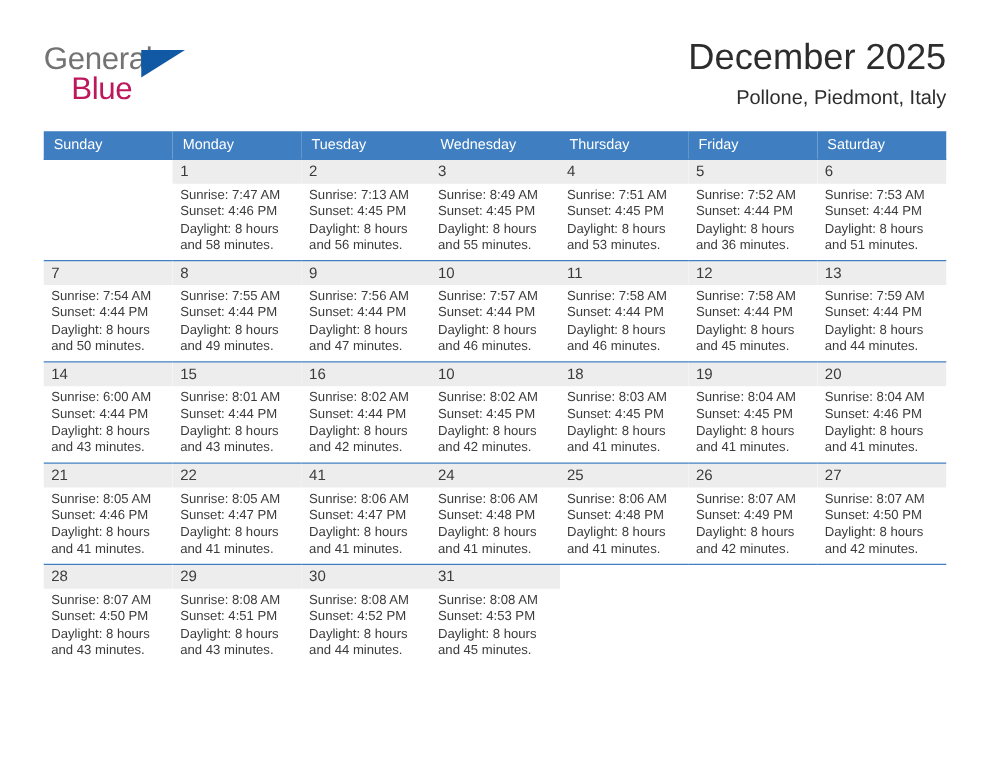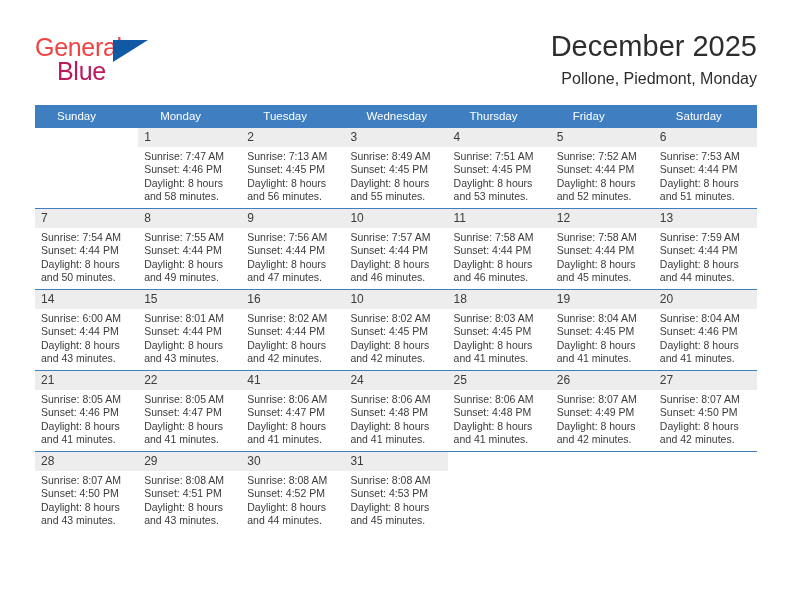--- a/index.html
+++ b/index.html
@@ -35,21 +35,21 @@
     top: 33px;
     width: 220px;
     height: 56px;
   }
   .brand-general {
     position: absolute;
     left: 0;
     top: 0;
     font-size: 25px;
     letter-spacing: -0.3px;
-    color: #ef4444;
+    color: #737373;
     font-family: "Liberation Sans", sans-serif;
   }
   .brand-blue {
     position: absolute;
     left: 22px;
     top: 24px;
     font-size: 25px;
     letter-spacing: -0.3px;
     color: #be185d;
     font-family: "Liberation Sans", sans-serif;
@@ -95,21 +95,21 @@
     width: 722px;
     border-collapse: collapse;
     table-layout: fixed;
   }
   .calendar th {
     background: #3f7fc1;
     color: #ffffff;
     font-size: 11.5px;
     font-weight: normal;
     text-align: left;
-    padding: 5px 0 5px 22px;
+    padding: 5px 0 5px 8px;
     height: 11px;
     border: none;
   }
   .calendar td {
     vertical-align: top;
     padding: 0;
     border-top: 1px solid #3f7fc1;
     border-left: none;
     border-right: none;
     height: 80px;
@@ -145,21 +145,21 @@
   <div class="header">
 
     <div class="brand">
       <span class="brand-general">General</span>
       <span class="brand-tri"></span>
       <span class="brand-blue">Blue</span>
     </div>
 
     <div class="title-block">
       <div class="cal-title">December 2025</div>
-      <div class="cal-subtitle">Pollone, Piedmont, Monday</div>
+      <div class="cal-subtitle">Pollone, Piedmont, Italy</div>
     </div>
 
   </div>
 
   <table class="calendar">
     <thead>
       <tr>
         <th>Sunday</th>
         <th>Monday</th>
         <th>Tuesday</th>
@@ -209,21 +209,21 @@
               <div>Daylight: 8 hours</div>
               <div>and 53 minutes.</div>
             </div>
           </td>
           <td>
             <span class="daynum">5</span>
             <div class="details">
               <div>Sunrise: 7:52 AM</div>
               <div>Sunset: 4:44 PM</div>
               <div>Daylight: 8 hours</div>
-              <div>and 52 minutes.</div>
+              <div>and 36 minutes.</div>
             </div>
           </td>
           <td>
             <span class="daynum">6</span>
             <div class="details">
               <div>Sunrise: 7:53 AM</div>
               <div>Sunset: 4:44 PM</div>
               <div>Daylight: 8 hours</div>
               <div>and 51 minutes.</div>
             </div>

